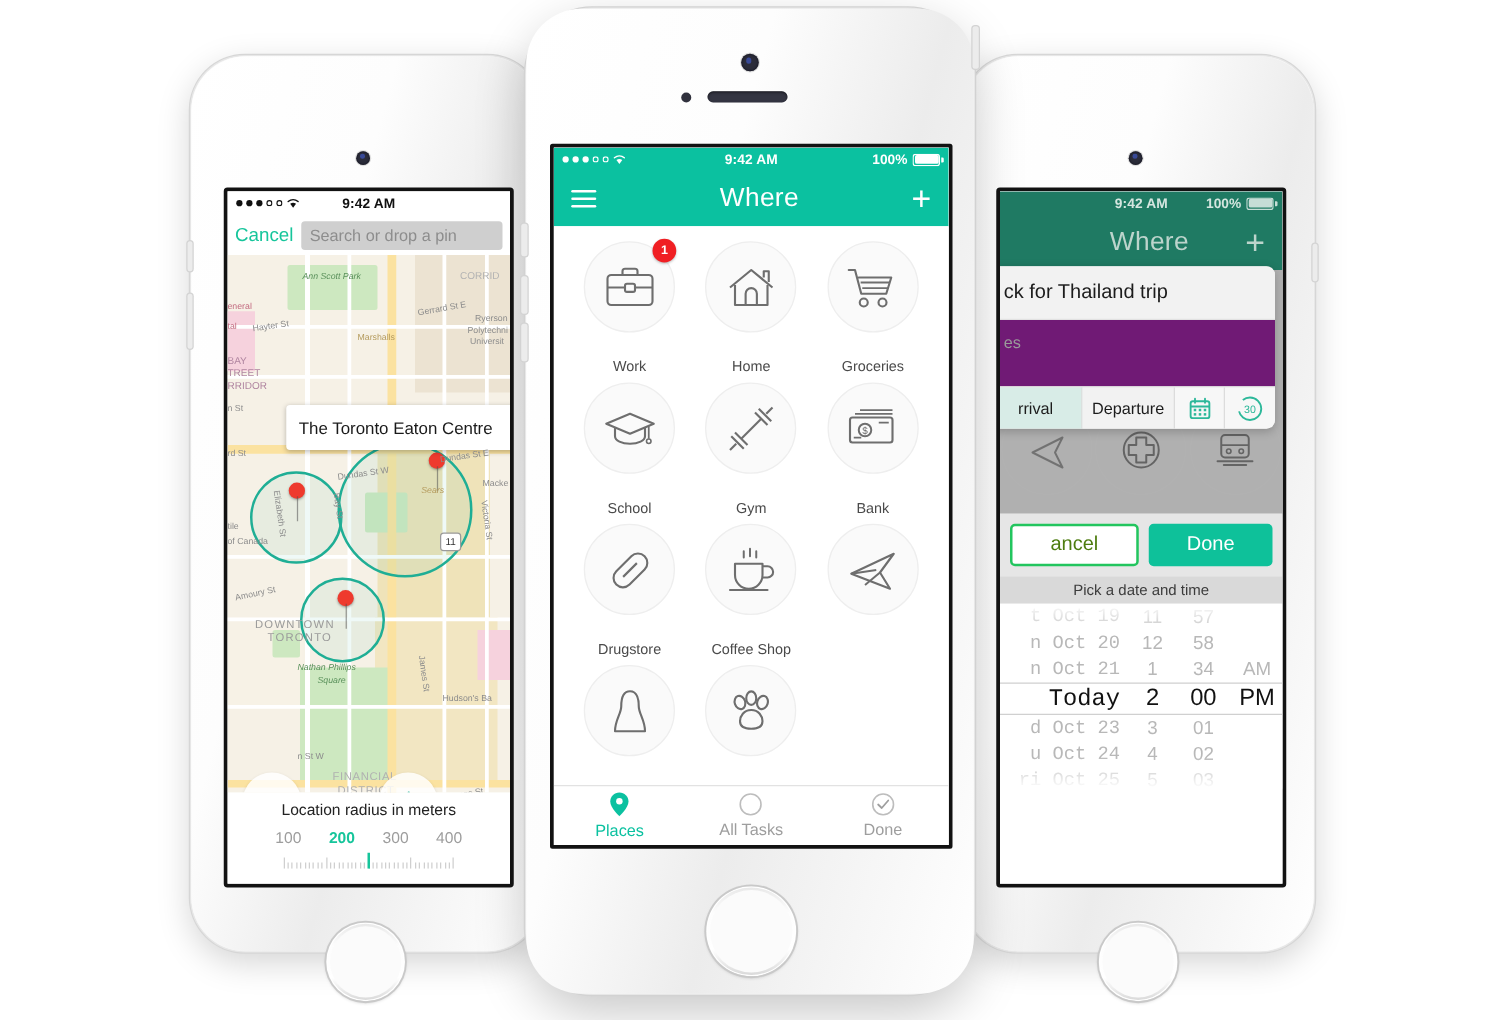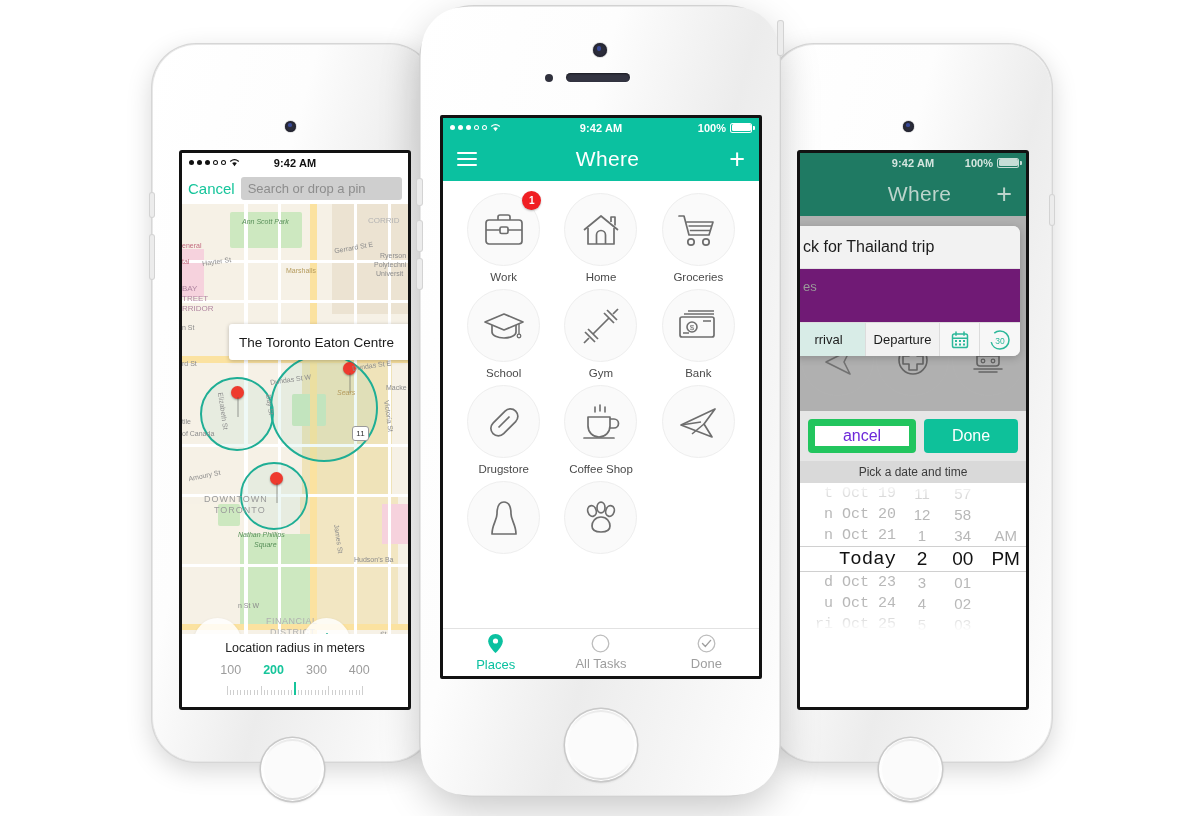--- a/index.html
+++ b/index.html
@@ -74,21 +74,21 @@
   .navbar .title { position:absolute; left:0; right:0; text-align:center;
                    color:#fff; font-size:21px; font-weight:300; letter-spacing:.3px;margin-left:13px; }
   .hamburger { width:20px; height:14px; display:flex; flex-direction:column; justify-content:space-between; z-index:2;}
   .hamburger i { display:block; height:2px; background:#fff; border-radius:1px; }
   .plus-nav { margin-left:auto; z-index:2; color:#fff; font-size:27px; line-height:1; font-weight:200; }
 
   .grid { display:flex; flex-wrap:wrap; padding:12px 12px 0 12px; }
   .cell { width:33.333%; display:flex; flex-direction:column; align-items:center; margin-bottom:6px; position:relative; }
   .circle { width:73px; height:73px; border-radius:50%; background:#fafafa;
             border:1px solid #eeeeee; display:flex; align-items:center; justify-content:center; position:relative;}
-  .cell-label { margin-top:5px; font-size:11.5px; color:#4a4a4a; }
+  .cell-label { margin-top:22px; font-size:11.5px; color:#4a4a4a; }
   .badge { position:absolute; top:-3px; right:-2px; width:19px; height:19px; border-radius:50%;
            background:#f01f23; color:#fff; font-size:10px; font-weight:bold;
            display:flex; align-items:center; justify-content:center;
            box-shadow:0 1px 2px rgba(0,0,0,.25); }
 
   .tabbar { position:absolute; left:0; right:0; bottom:0; height:48px; background:#fff;
             border-top:1px solid #e2e2e2; display:flex; }
   .tab { flex:1; display:flex; flex-direction:column; align-items:center; justify-content:center; gap:3px; }
   .tab .tlabel { font-size:13px; }
 
@@ -130,21 +130,21 @@
   .seg { flex:1; display:flex; align-items:center; justify-content:center; font-size:13px; color:#1c1c1c;
          border-right:1px solid #dcdcdc; background:#f2f2f2;}
   .seg.active { background:#d8ece7; }
   .seg.icononly { flex:0 0 40px; background:#f7f7f7;}
   .seg:last-child { border-right:none; }
 
   .pickersheet { position:absolute; left:0; right:0; bottom:0; background:#fff; }
   .btnrow { display:flex; gap:8px; padding:8px; background:#e6e6e6;}
   .btn { flex:1; height:34px; border-radius:4px; display:flex; align-items:center; justify-content:center;
          font-size:16px; }
-  .btn-cancel { background:#fff; color:#6d28d9; border:7px solid #22c55e;}
+  .btn-cancel { background:#fff; color:#4d7c0f; border:2px solid #22c55e;}
   .btn-done { background:#0ec19a; color:#fff; }
   .pickerhead { background:#d9d9d9; text-align:center; font-size:12px; color:#3c3c3c; padding:4px 0; }
   .picker { position:relative; background:#fff; height:148px; overflow:hidden; }
   .pickerrow { display:flex; height:21px; align-items:center; font-size:15px; color:#b8b8b8; }
   .pickerrow.sel { height:26px; font-size:19px; color:#111; }
   .pc1 { flex:0 0 46%; text-align:right; padding-right:8px;font-family:Liberation Mono, monospace; }
   .pc2 { flex:0 0 16%; text-align:center; }
   .pc3 { flex:0 0 20%; text-align:center; }
   .pc4 { flex:0 0 18%; text-align:center; }
   .selband { position:absolute; left:0; right:0; border-top:1px solid #d0d0d0; border-bottom:1px solid #d0d0d0; pointer-events:none;}
@@ -408,21 +408,21 @@
                 <path d="M9 14 h22" stroke="#4d4d4d" stroke-width="1.4"></path>
                 <circle cx="15" cy="19" r="1.8" fill="none" stroke="#4d4d4d" stroke-width="1.3"></circle>
                 <circle cx="25" cy="19" r="1.8" fill="none" stroke="#4d4d4d" stroke-width="1.3"></circle>
                 <path d="M6 27 h28 M11 30 h18" stroke="#4d4d4d" stroke-width="1.5" stroke-linecap="round"></path>
               </svg>
             </div>
           </div>
         </div>
         <div class="dim" style="top:63px;"></div>
 
-        <div class="card" style="left:-8px; top:73px; width:228px;">
+        <div class="card" style="left:-8px; top:60px; width:228px;">
           <div class="row1">
             <span>ck for Thailand trip</span>
           </div>
           <div class="row2">
             <span>es</span>
           </div>
           <div class="segrow">
             <div class="seg active">
               <span>rrival</span>
             </div>

